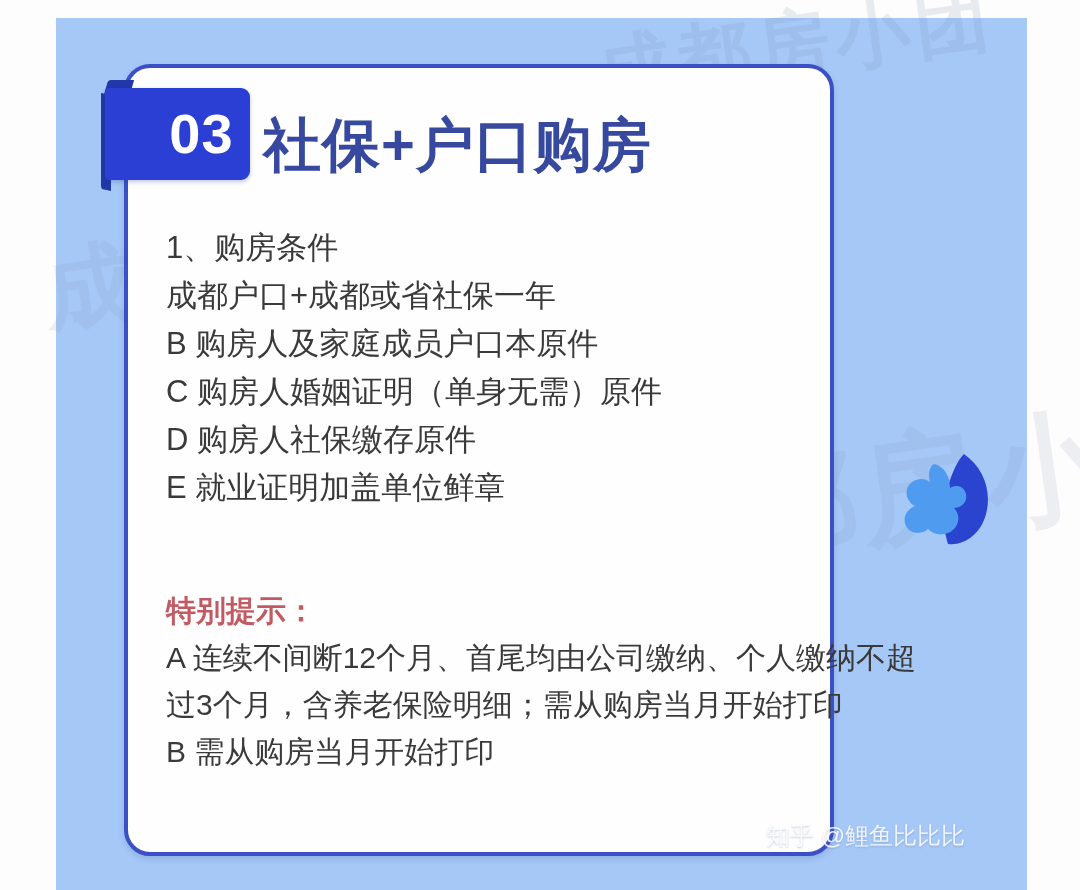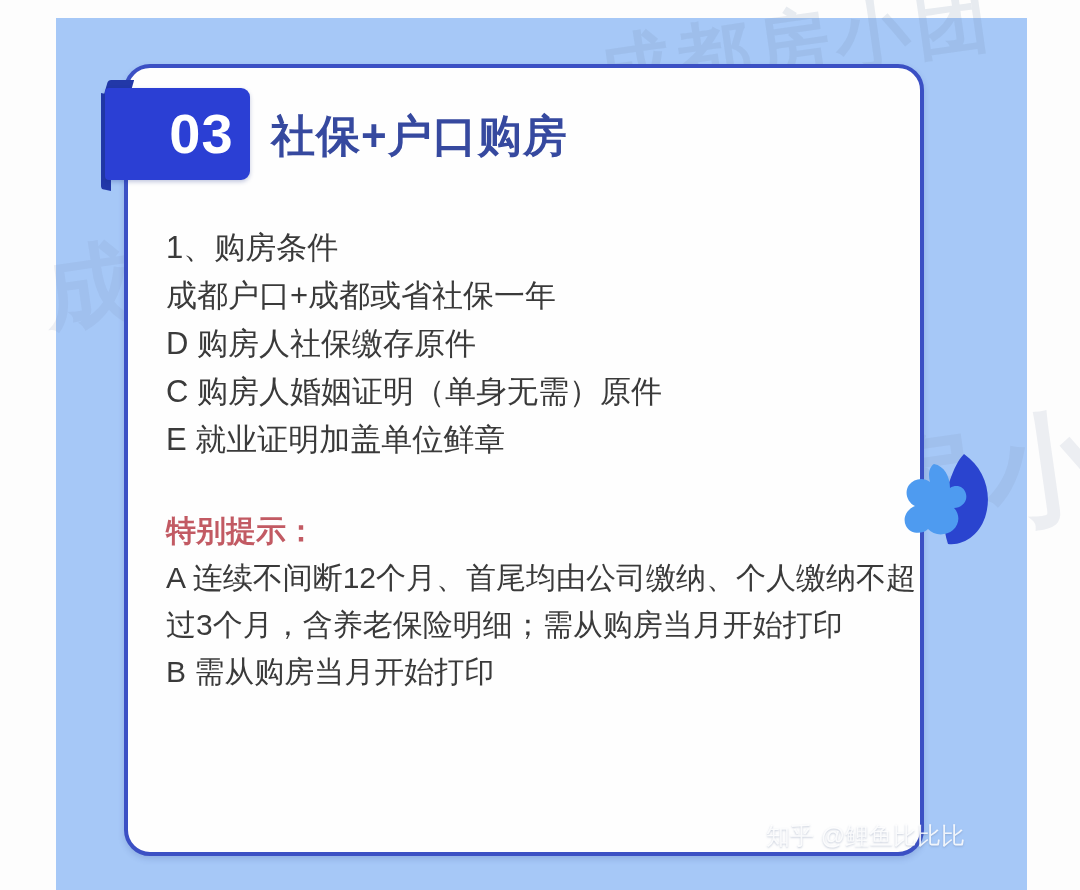--- a/index.html
+++ b/index.html
@@ -61,21 +61,21 @@
     font-size: 120px;
     transform: rotate(-8deg);
     color: rgba(125, 142, 172, 0.13);
   }
 
   
   #card {
     position: absolute;
     left: 124px;
     top: 64px;
-    width: 800px;
+    width: 710px;
     height: 792px;
     background: #fefefe;
     border: 4px solid #3b50c4;
     border-radius: 26px;
     box-sizing: border-box;
     box-shadow: 0 3px 6px rgba(40, 60, 140, 0.18);
   }
 
   
   #badge-wrap {
@@ -123,23 +123,23 @@
     top: 14px;
     width: 10px;
     height: 96px;
     background: #2238a8;
     transform: skewY(12deg);
     border-radius: 0 0 0 3px;
   }
 
   #card-title {
     position: absolute;
-    left: 271px;
+    left: 263px;
     top: 107px;
-    font-size: 44px;
+    font-size: 58px;
     font-weight: 700;
     color: #36499f;
     letter-spacing: 1px;
     white-space: nowrap;
   }
 
   
   #body-text {
     position: absolute;
     left: 164px;
@@ -152,20 +152,21 @@
     color: #3a3a3a;
     white-space: nowrap;
   }
   .spacer { height: 44px; }
   .tip-head {
     font-size: 30px;
     line-height: 46px;
     color: #c25a63;
     font-weight: 700;
     white-space: nowrap;
+    margin-top: 32px;
   }
   .tip-line {
     font-size: 30px;
     line-height: 47px;
     color: #3a3a3a;
   }
 
   
   #leaf {
     position: absolute;
@@ -196,22 +197,23 @@
 
   <div class="wm" id="wm-top">成都房小团</div>
   <div class="wm" id="wm-left">成都房小团</div>
   <div class="wm" id="wm-center">CY成都房小团</div>
 
   <div id="card">
 
     <div id="body-text" style="position:absolute; left:38px; top:156px; width:760px;">
       <div class="line">1、购房条件</div>
       <div class="line">成都户口+成都或省社保一年</div>
+      <div class="line">B  购房人及家庭成员户口本原件</div>
+      <div class="line">C  购房人婚姻证明（单身无需）原件</div>
       <div class="line">D  购房人社保缴存原件</div>
-      <div class="line">C  购房人婚姻证明（单身无需）原件</div>
       <div class="line">E  就业证明加盖单位鲜章</div>
 
       <div class="spacer"></div>
 
       <div class="tip-head">特别提示：</div>
       <div class="tip-line">A  连续不间断12个月、首尾均由公司缴纳、个人缴纳不超过3个月，含养老保险明细；需从购房当月开始打印</div>
       <div class="tip-line">B  需从购房当月开始打印</div>
     </div>
 
   </div>

